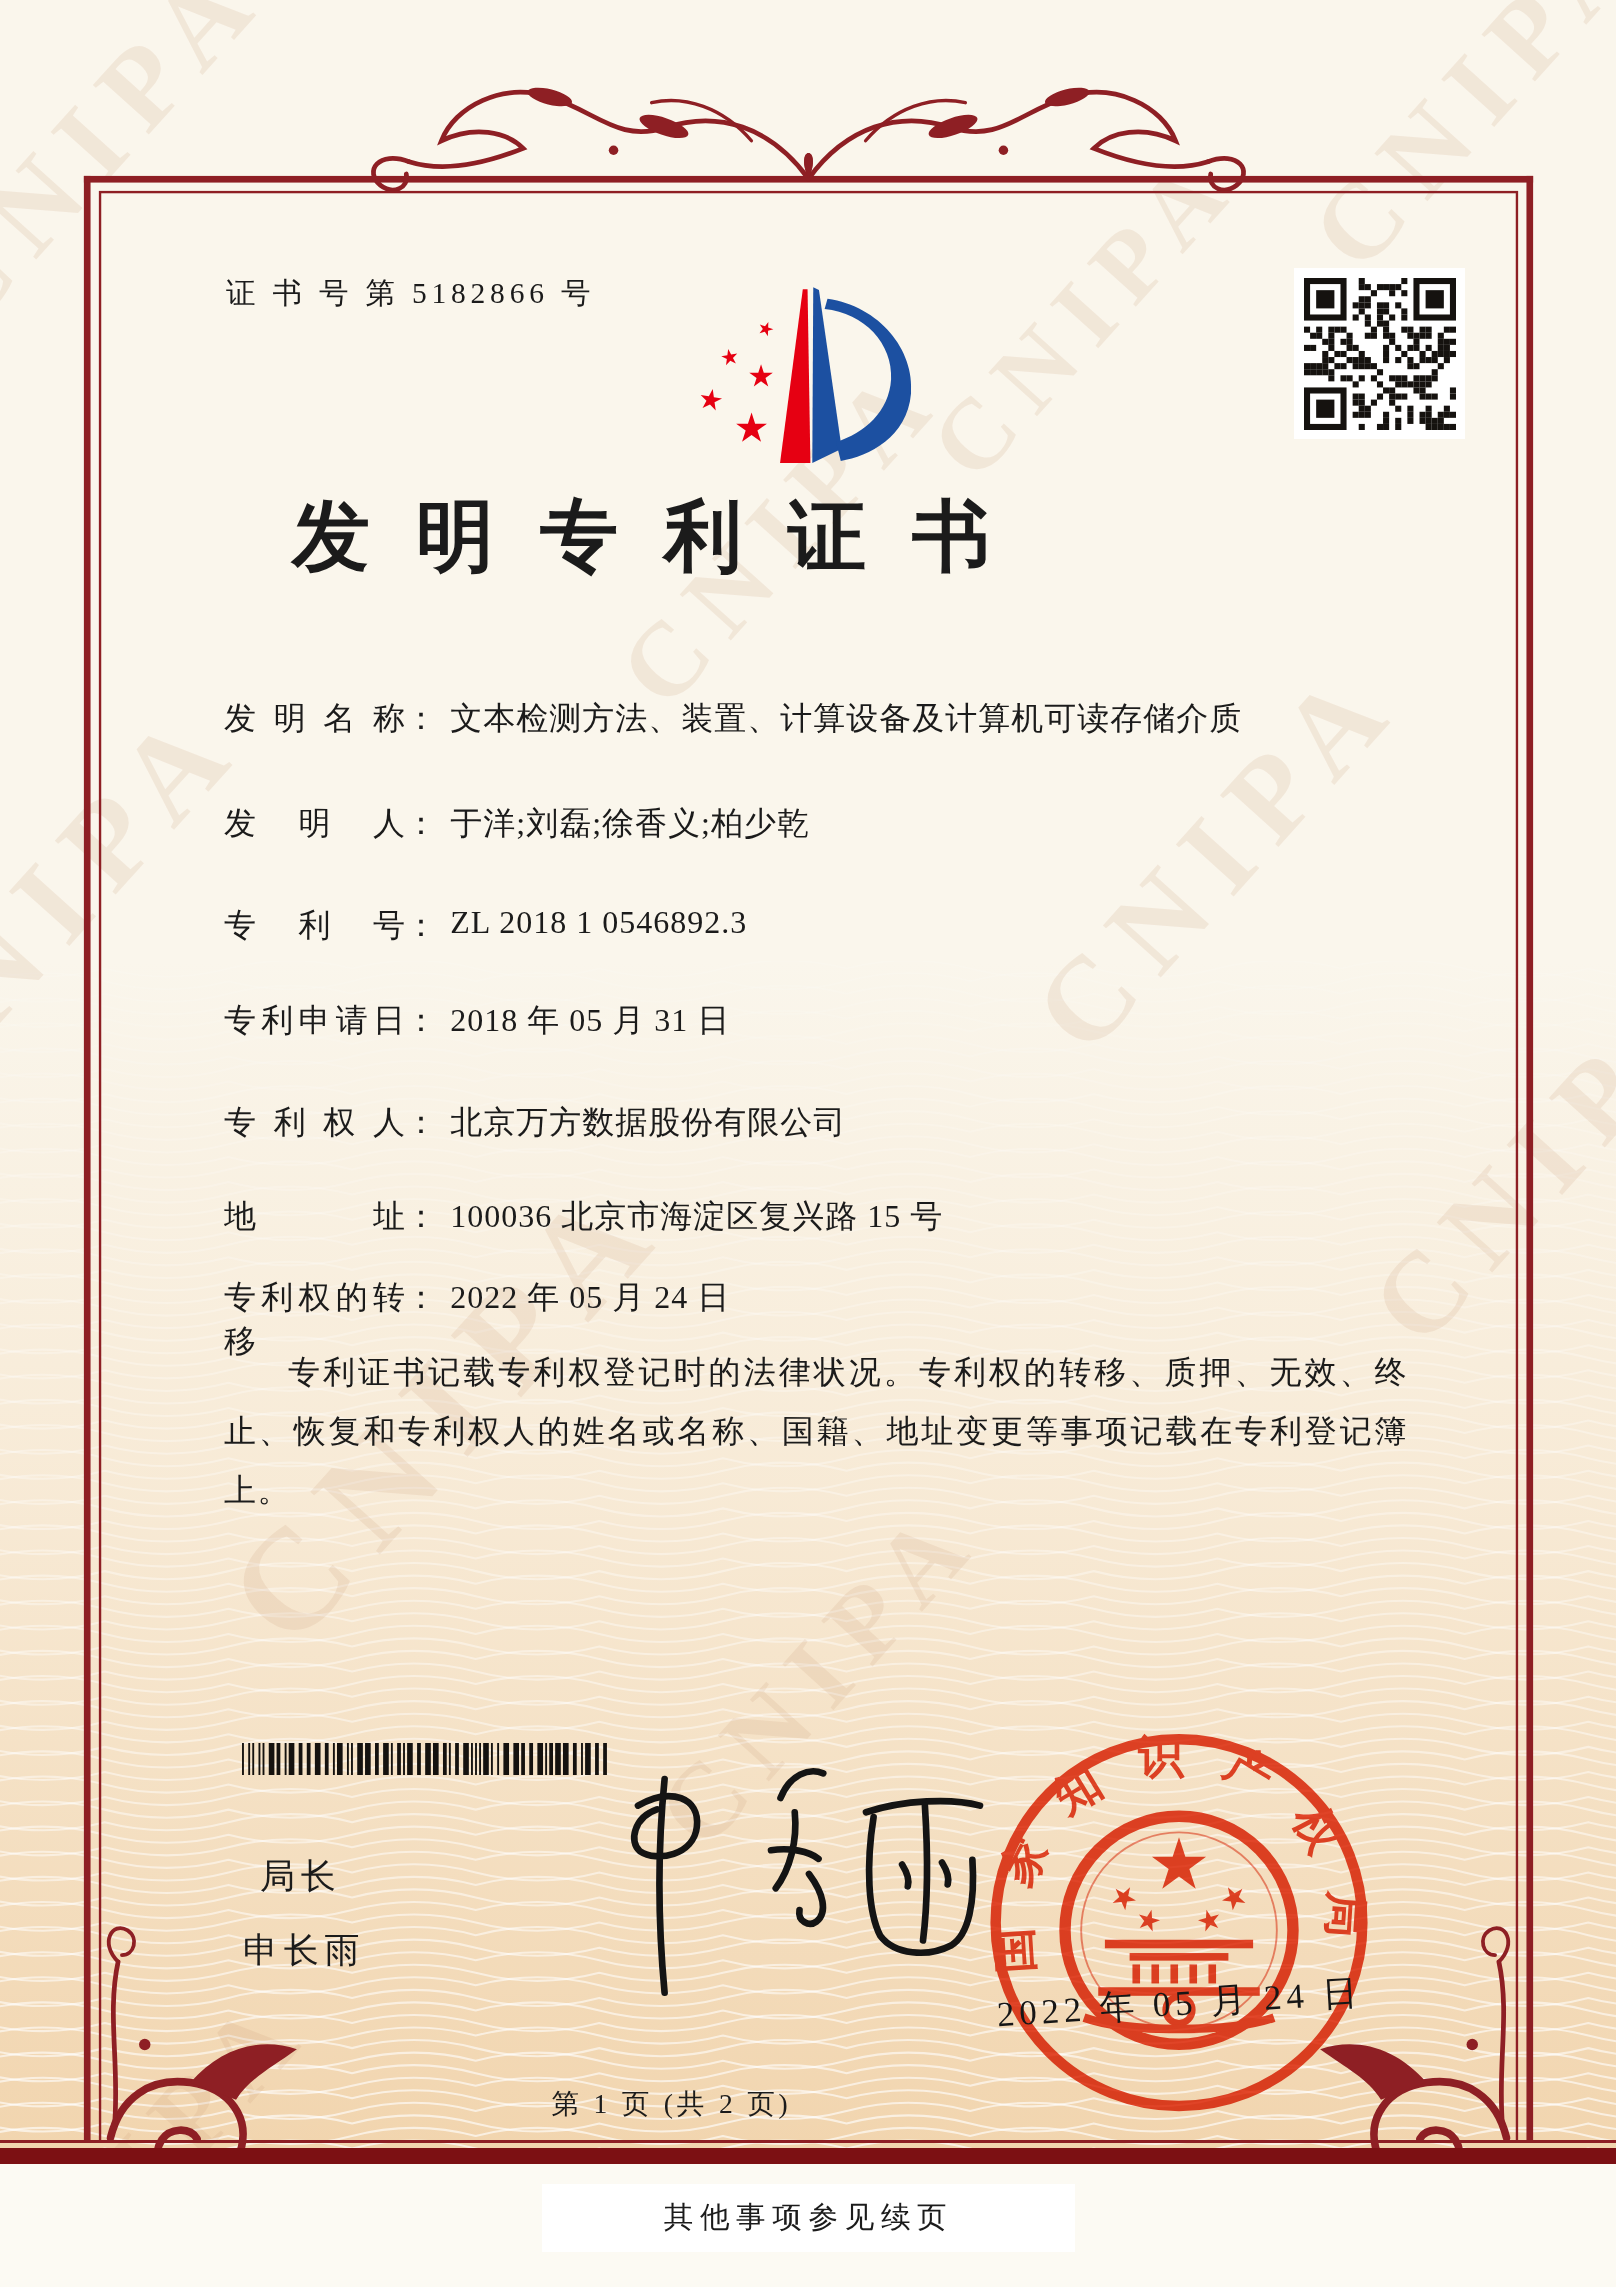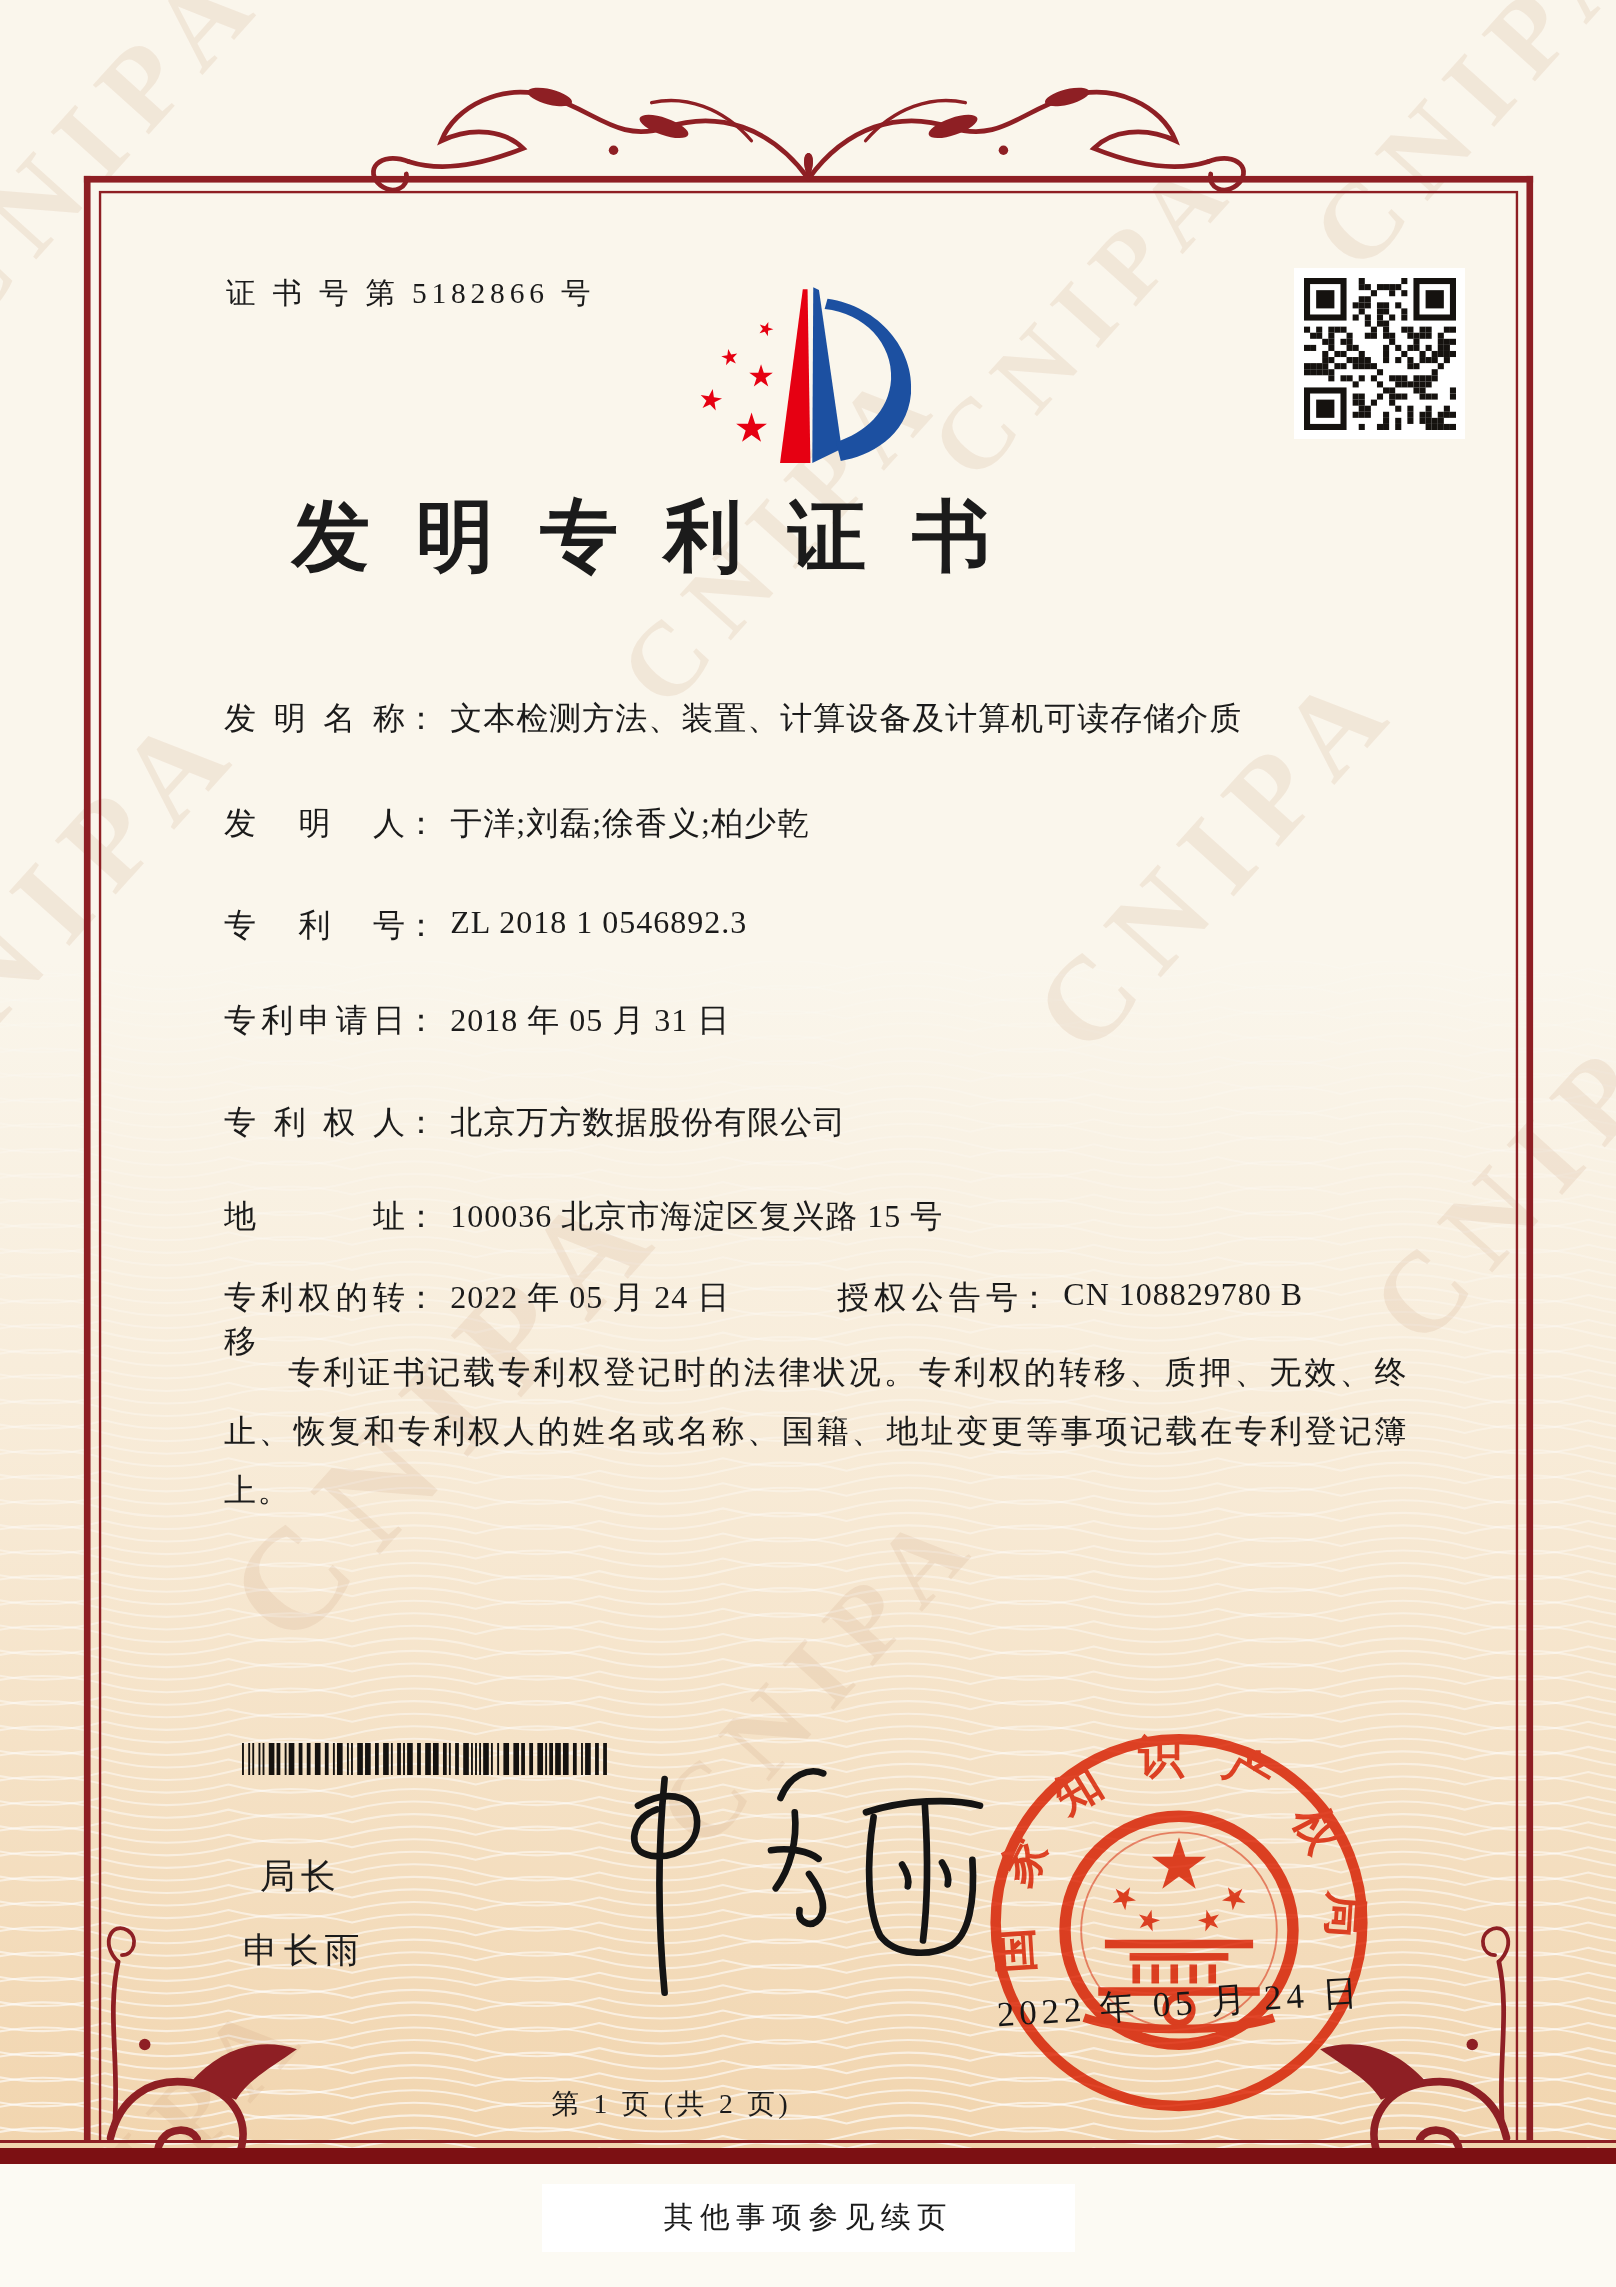--- a/index.html
+++ b/index.html
@@ -441,23 +441,20 @@
     <span class="lab">专利申请日</span><span class="colon">：</span><span class="val">2018 年 05 月 31 日</span>
   </div>
   <div class="abs content row" style="top:1101px">
     <span class="lab">专利权人</span><span class="colon">：</span><span class="val">北京万方数据股份有限公司</span>
   </div>
   <div class="abs content row" style="top:1195px">
     <span class="lab">地址</span><span class="colon">：</span><span class="val">100036 北京市海淀区复兴路 15 号</span>
   </div>
   <div class="abs content row" style="top:1276px;position:absolute">
     <span class="lab">专利权的转移</span><span class="colon">：</span><span class="val">2022 年 05 月 24 日</span>
-    <span class="pair2">
-      <span class="lab">授权公告号</span><span class="colon">：</span><span class="val">CN 108829780 B</span>
-    </span>
   </div>
 
   <div class="abs" id="paras">
     <p>专利证书记载专利权登记时的法律状况。专利权的转移、质押、无效、终止、恢复和专利权人的姓名或名称、国籍、地址变更等事项记载在专利登记簿上。</p>
   </div>
 
   <svg class="abs content" style="left:240px;top:1743px" width="373" height="32" viewBox="0 0 392 34">
     <g id="bc-g" fill="#15120f">
         <rect x="0" y="0" width="2" height="34"></rect>
         <rect x="6.6" y="0" width="2" height="34"></rect>

